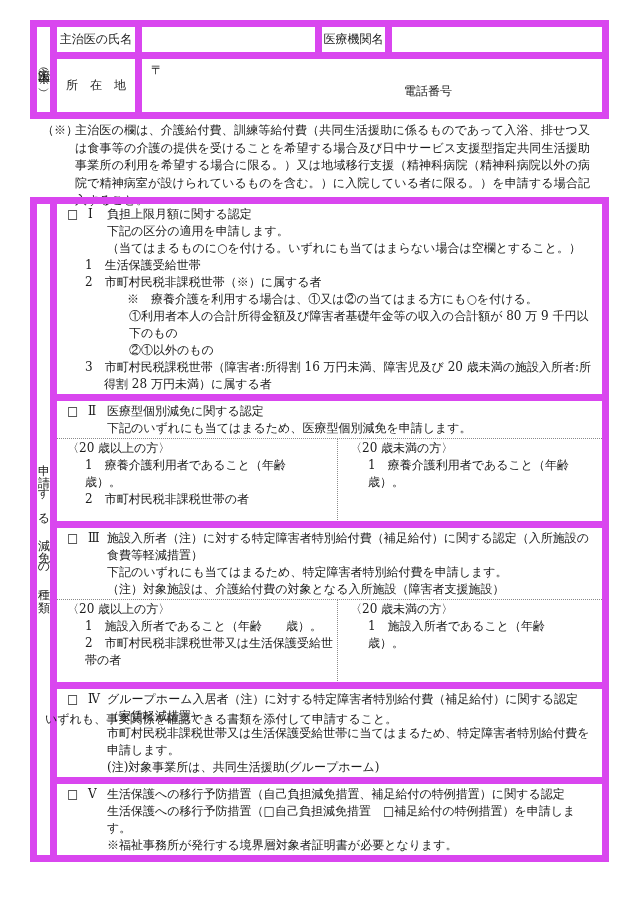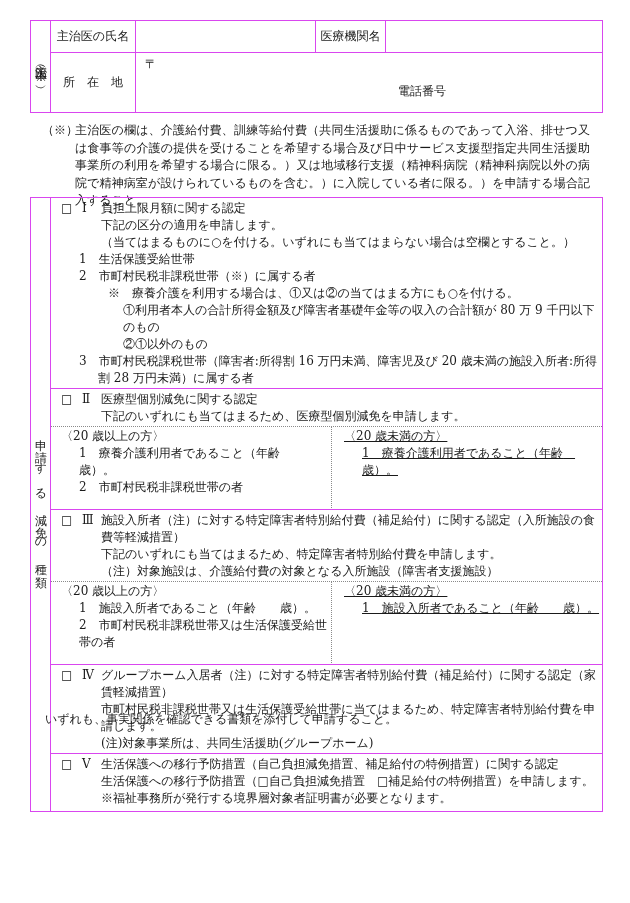--- a/index.html
+++ b/index.html
@@ -4,21 +4,21 @@
 <style>
   * { box-sizing: border-box; }
   html,body { margin:0; padding:0; }
   body {
     width:630px; height:903px; position:relative; background:#ffffff;
     font-family:"DejaVu Serif","Liberation Serif",serif;
     font-size:12px; line-height:17px; color:#1a1a1a;
     overflow:hidden;
   }
   table { border-collapse:collapse; table-layout:fixed; }
-  td { border:1px solid #d946ef; vertical-align:top; padding:0; overflow:hidden; }
+  td { border:7px solid #d946ef; vertical-align:top; padding:0; overflow:hidden; }
 
   
   .doctor-table { position:absolute; left:30px; top:20px; width:572px; }
   .vcell {
     writing-mode:vertical-rl; text-align:center; vertical-align:middle;
     letter-spacing:2px; padding:2px 0;
   }
   .lblc { text-align:center; vertical-align:middle; }
   .fillcell { position:relative; }
   .postal { position:absolute; top:3px; left:9px; }
@@ -35,25 +35,25 @@
     writing-mode:vertical-rl; text-align:center; vertical-align:middle;
     letter-spacing:12px; padding:6px 0;
   }
   .sec { padding:2px 4px 1px 10px; }
   .sec-head { display:flex; }
   .sec-head .cb { flex:none; width:21px; }
   .sec-head .rn { flex:none; width:19px; }
   .sec-head .st { flex:1; }
   .ind1   { margin-left:40px; }
   .numln  { margin-left:18px; padding-left:19px; text-indent:-19px; }
-  .komeln { margin-left:47px; }
+  .komeln { margin-left:60px; }
   .circln { margin-left:62px; }
   .cols { display:flex; margin:1px -4px 0 -10px; border-top:1px dotted #8a8a8a; }
   .col-l { flex:none; width:281px; border-right:1px dotted #8a8a8a; padding:1px 2px 12px 10px; }
-  .col-r { flex:1; padding:1px 2px 1px 12px;text-decoration:underline; }
+  .col-r { flex:1; padding:1px 2px 1px 12px; }
   .col-item { margin-left:18px; }
 
   
   .attach { position:absolute; left:45px; top:711px; }
 
   
   .submitter-table { position:absolute; left:30px; top:731px; width:572px; }
   .opt-cell { padding:1px 4px 1px 9px; }
   .opt { margin-right:26px; white-space:nowrap; }
 </style>

